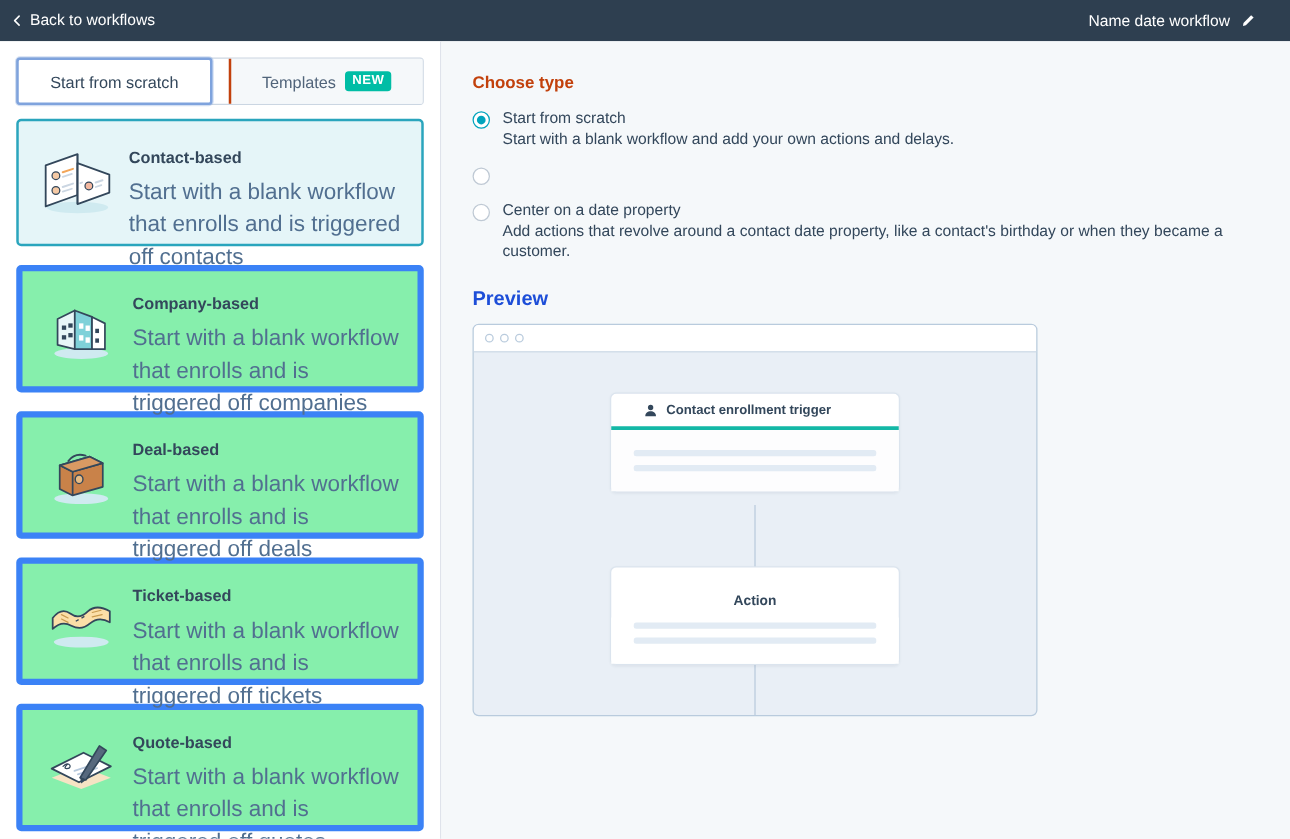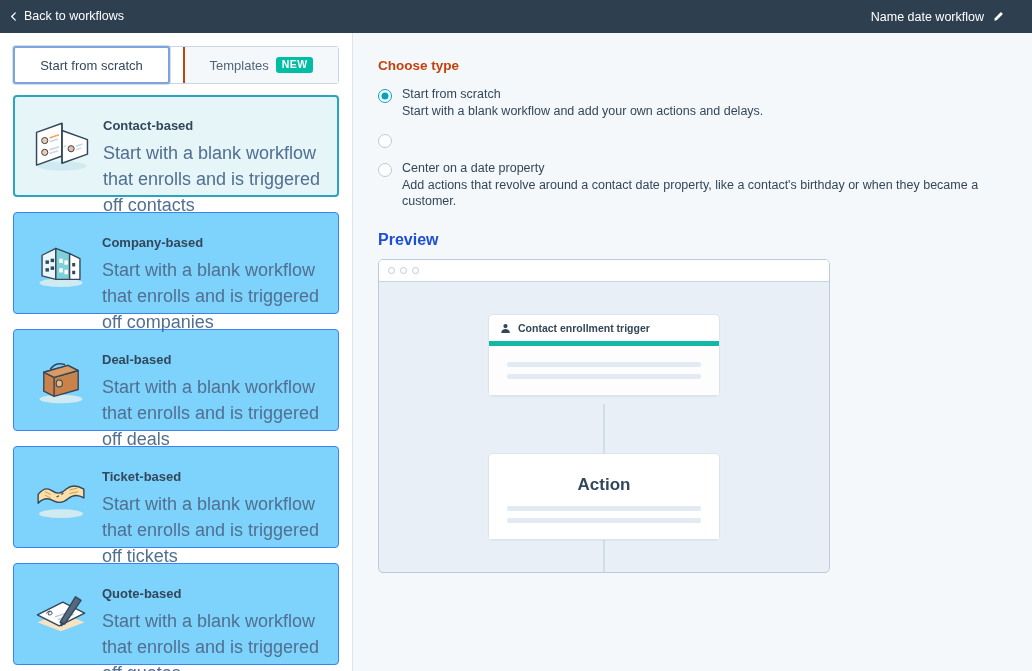--- a/index.html
+++ b/index.html
@@ -119,23 +119,23 @@
     letter-spacing: .4px;
     padding: 2px 6px 3px 6px;
     border-radius: 3px;
     line-height: 1;
   }
 
   
   .card-list { padding: 11px 13px 20px 13px; }
   .type-card {
     height: 102px;
-    border: 1px solid #3b82f6;
+    border: 5px solid #3b82f6;
     border-radius: 4px;
-    background: #7dd3fc;
+    background: #86efac;
     margin-bottom: 15px;
     display: flex;
     align-items: center;
     padding: 0 14px 0 10px;
     cursor: pointer;
   }
   .type-card.selected {
     background: #e5f5f8;
     border: 2px solid #2aa5bd;
   }
@@ -257,41 +257,41 @@
     border: 1px solid #dbe4ee;
     border-radius: 5px;
     background: #ffffff;
     box-shadow: 0 1px 2px rgba(45,62,80,.06);
     z-index: 2;
   }
   .node-header {
     display: flex;
     align-items: center;
     gap: 7px;
-    padding: 7px 11px;
-    border-bottom: 5px solid #14b8a6;
+    padding: 7px 26px;
+    border-bottom: 3px solid #14b8a6;
     font-size: 10.5px;
     font-weight: bold;
     color: #33475b;
   }
   .node-body {
     padding: 16px 18px 16px 18px;
     background: #fdfdfe;
   }
   .node-body.plain { background: #ffffff; }
   .skel {
     height: 5px;
     border-radius: 2px;
     background: #e2ebf4;
     margin-bottom: 7px;
   }
   .skel:last-child { margin-bottom: 0; }
   .node-center-title {
     text-align: center;
-    font-size: 17px;
+    font-size: 11px;
     font-weight: bold;
     color: #33475b;
     padding: 21px 0 7px 0;
   }
   .person-icon { display: block; width: 11px; height: 11px; }
 </style>
 </head>
 <body>
 
 <div class="topbar">

